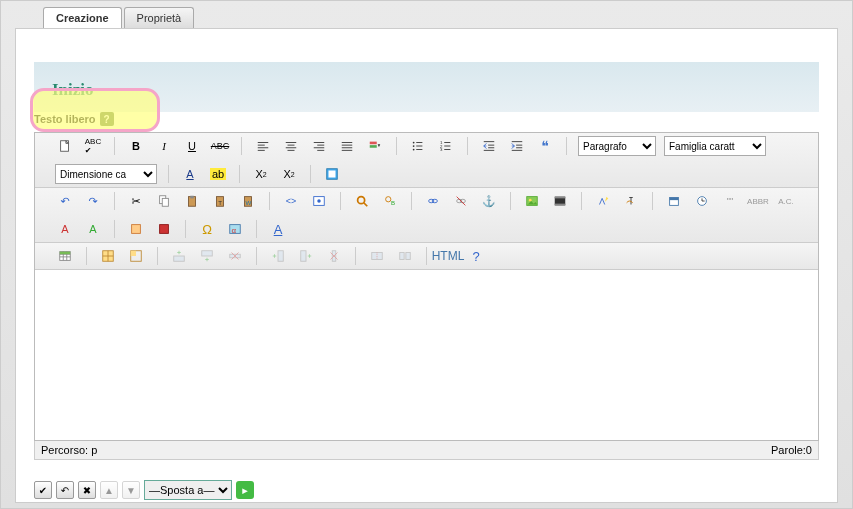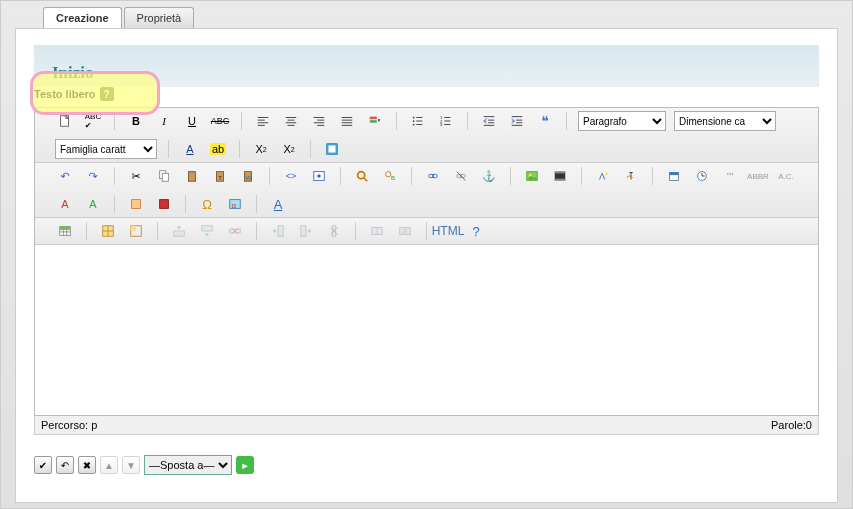--- a/index.html
+++ b/index.html
@@ -2,32 +2,32 @@
 <html><head>
 <meta charset="utf-8">
 <style>
 * { box-sizing: border-box; margin: 0; padding: 0; }
 body { font-family: Verdana, Arial, sans-serif; font-size: 11px; background: #fff; }
 .window { width: 853px; height: 509px; background: linear-gradient(#eaeaea,#e0e0e0); border: 1px solid #ccc; box-shadow: 2px 3px 8px rgba(0,0,0,0.2); position: relative; }
 .tabs { display: flex; padding: 6px 14px 0; gap: 0; margin-left: 28px; }
 .tab { padding: 4px 12px; border: 1px solid #aaa; border-bottom: none; background: linear-gradient(#f5f5f5,#ddd); font-size: 11px; color: #333; cursor: pointer; border-radius: 3px 3px 0 0; margin-right: 2px; }
 .tab.active { background: #fff; font-weight: bold; }
 .content { background: #fff; margin: 0 14px 14px; border: 1px solid #ccc; height: 475px; padding: 16px 18px; position: relative; }
-.banner { height: 42px; background: linear-gradient(#d9e8ee,#e8f0f4); position: relative; overflow: hidden; }
+.banner { height: 50px; background: linear-gradient(#d9e8ee,#e8f0f4); position: relative; overflow: hidden; margin-top: 17px; }
 .banner-text { position: absolute; left: 18px; top: 18px; color: #2a8a6f; font-family: Georgia, serif; font-size: 17px; font-weight: bold; }
 .highlight { position: absolute; left: -4px; top: 26px; width: 130px; height: 44px; border: 3px solid #f5a5c8; border-radius: 14px; background: rgba(255,255,128,0.7); }
 .field-row { display: flex; align-items: center; gap: 4px; }
 .field-label { font-weight: bold; font-size: 11px; }
 .help-icon { width: 14px; height: 14px; background: #5a7a3a; color: #fff; font-size: 10px; font-weight: bold; display: inline-flex; align-items: center; justify-content: center; border-radius: 2px; }
 .editor { margin-top: 6px; border: 1px solid #bbb; }
 .toolbar { background: linear-gradient(#f5f5f5,#e8e8e8); border-bottom: 1px solid #ccc; padding: 3px 20px; display: flex; flex-wrap: wrap; align-items: center; gap: 8px; }
 .tb-btn { width: 20px; height: 20px; border: 1px solid transparent; display: inline-flex; align-items: center; justify-content: center; font-size: 11px; cursor: pointer; border-radius: 2px; }
 .tb-sep { width: 1px; height: 18px; background: #ccc; margin: 0 3px; }
 .tb-select { height: 20px; font-size: 10px; border: 1px solid #aaa; background: #fff; }
-.tb-select.sm { width: 88px; }
+.tb-select.sm { width: 78px; }
 .tb-select.md { width: 102px; }
 .tb-btn svg { width: 14px; height: 14px; }
 .edarea { height: 170px; background: #fff; }
 .statusbar { display: flex; justify-content: space-between; background: #f0f0f0; border: 1px solid #ccc; border-top: none; padding: 3px 6px; font-size: 11px; }
 .footer { margin-top: 20px; display: flex; align-items: center; gap: 4px; }
 .ft-btn { width: 18px; height: 18px; border: 1px solid #999; background: linear-gradient(#fff,#ddd); display: inline-flex; align-items: center; justify-content: center; font-size: 10px; cursor: pointer; border-radius: 2px; }
 .ft-select { height: 20px; font-size: 11px; border: 1px solid #6a9; }
 .ft-go { width: 18px; height: 18px; background: #4b4; color: #fff; border-radius: 3px; display: inline-flex; align-items: center; justify-content: center; font-size: 11px; }
 .bold { font-weight: bold; }
 .italic { font-style: italic; font-family: Georgia; }
@@ -147,22 +147,22 @@
               <line x1="2" y1="3" x2="14" y2="3" stroke="#333"></line>
               <path d="M2 8 L5 8 L2 5 M5 8 L2 11" stroke="#36c" fill="none"></path>
               <line x1="7" y1="7" x2="14" y2="7" stroke="#333"></line>
               <line x1="7" y1="10" x2="14" y2="10" stroke="#333"></line>
               <line x1="2" y1="13" x2="14" y2="13" stroke="#333"></line>
             </svg>
           </span>
         <span class="tb-btn" style="color:#47c;font-size:14px;">❝</span>
         <span class="tb-sep"></span>
         <select class="tb-select sm"><option>Paragrafo</option></select>
+        <select class="tb-select md"><option>Famiglia caratt</option></select>
         <select class="tb-select md"><option>Dimensione ca</option></select>
-        <select class="tb-select md"><option>Famiglia caratt</option></select>
         <span class="tb-sep"></span>
         <span class="tb-btn color-a">A</span>
         <span class="tb-btn">
             <span class="color-b">ab</span>
           </span>
         <span class="tb-sep"></span>
         <span class="tb-btn">X<sub style="font-size:7px;">2</sub></span>
         <span class="tb-btn">X<sup style="font-size:7px;">2</sup></span>
         <span class="tb-sep"></span>
         <span class="tb-btn">

